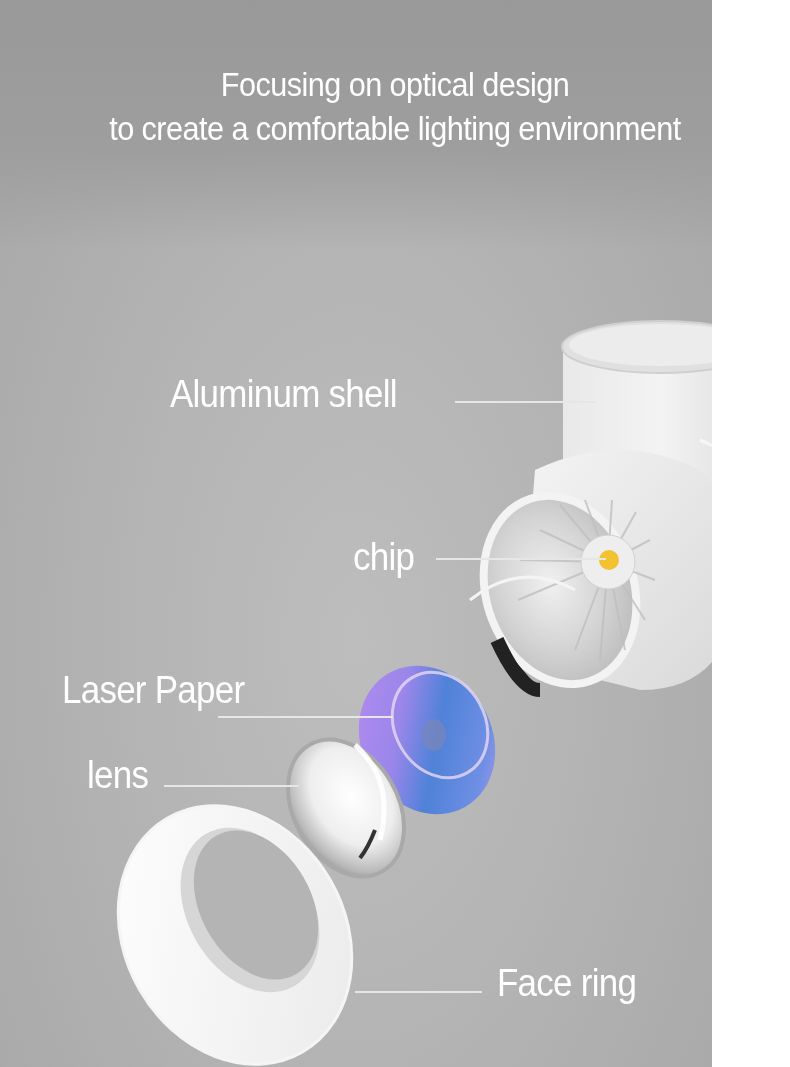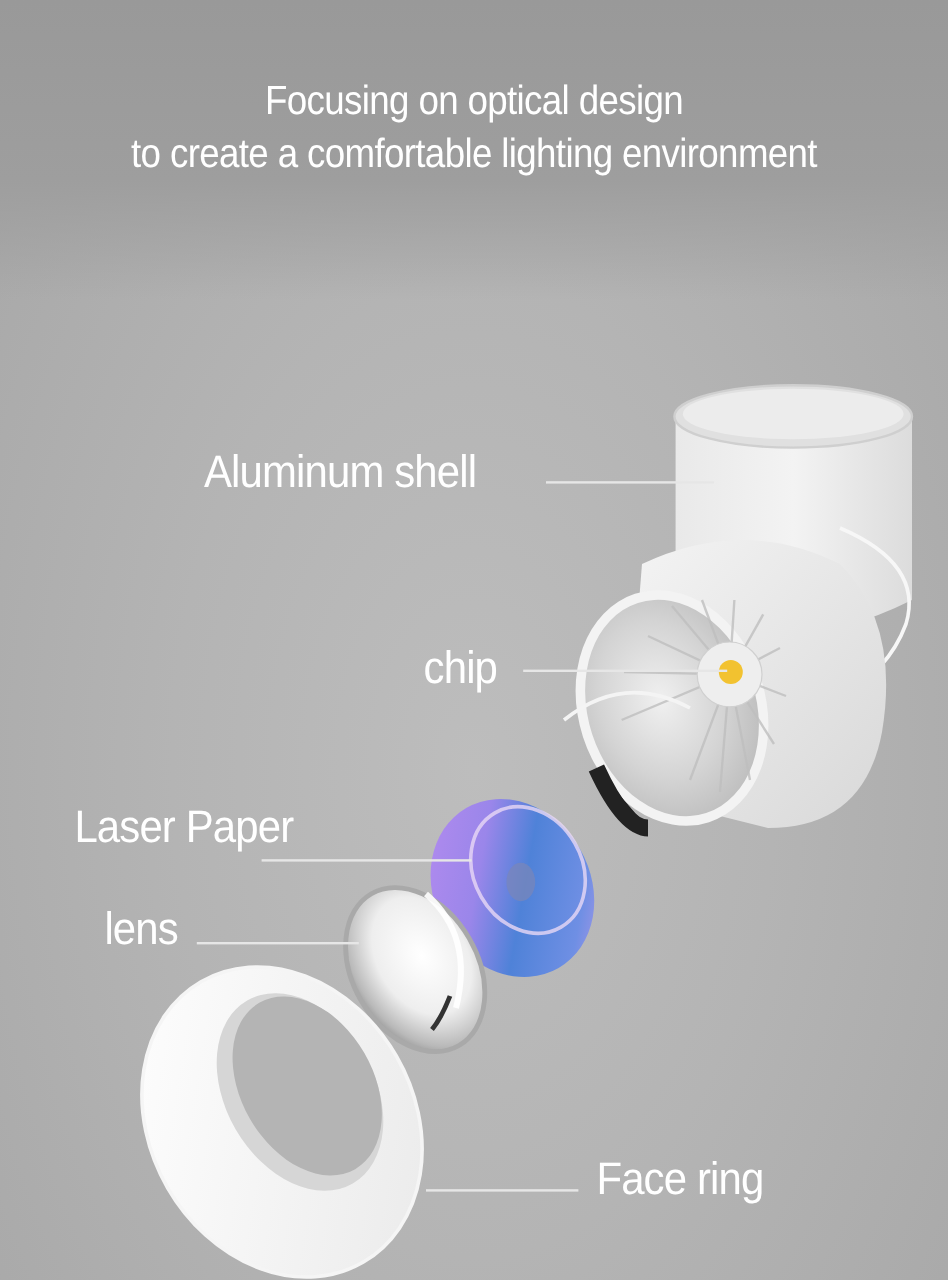--- a/index.html
+++ b/index.html
@@ -1,19 +1,20 @@
 <!DOCTYPE html>
 <html><head>
   <meta charset="utf-8">
   <style>
     html, body { margin: 0; padding: 0; }
     body { width: 790px; height: 1067px; overflow: hidden; font-family: "Liberation Sans", "DejaVu Sans", sans-serif; }
     .canvas {
-      position: relative; width: 790px; height: 1067px; overflow: hidden;
+      position: relative; width: 678px; height: 1067px; overflow: hidden;
       background: radial-gradient(ellipse at 50% 60%, #bdbdbd 0%, #b4b4b4 45%, #a6a6a6 100%);
+      padding-left: 34px;
     }
     .topband { position: absolute; left: 0; top: 0; width: 790px; height: 250px;
       background: linear-gradient(#999999, #9e9e9e 60%, rgba(170,170,170,0)); }
     .headline { position: absolute; left: 0; top: 62px; width: 790px; text-align: center; color: #ffffff;
       font-size: 34px; line-height: 44px; letter-spacing: -0.6px; transform: scaleX(0.9); transform-origin: center; }
     .headline div { white-space: nowrap; }
     .label { position: absolute; color: #ffffff; font-size: 38px; line-height: 44px; white-space: nowrap; letter-spacing: -0.8px;
       transform: scaleX(0.92); transform-origin: left center; }
     .leader { position: absolute; height: 2px; background: #e6e6e6; }
     svg.art { position: absolute; left: 0; top: 0; }

